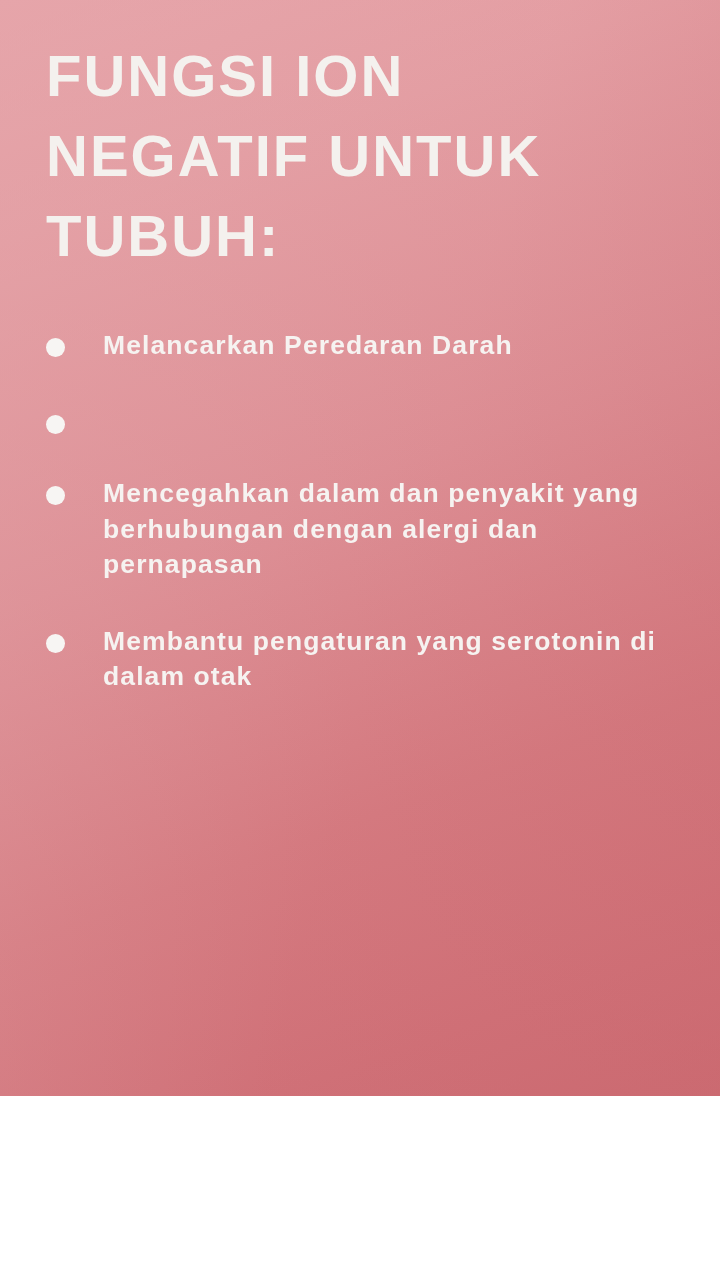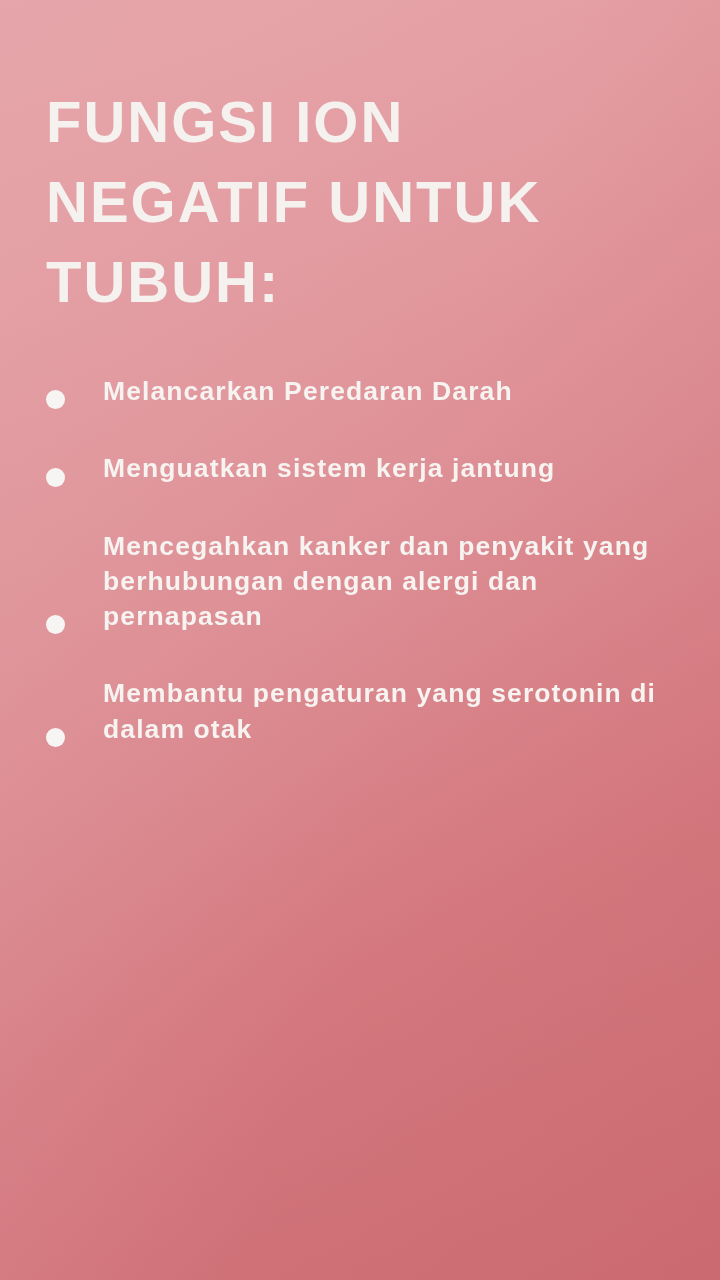--- a/index.html
+++ b/index.html
@@ -8,24 +8,24 @@
   }
   body {
     width: 720px;
     height: 1280px;
     overflow: hidden;
     font-family: "Liberation Sans", sans-serif;
   }
   .poster {
     position: relative;
     width: 720px;
-    height: 1280px;
+    height: 1096px;
     box-sizing: border-box;
     background: linear-gradient(160deg, #e9a9ae 0%, #e5a1a6 18%, #dd8f95 45%, #d4797f 70%, #cf6f76 88%, #cb6a71 100%);
-    padding: 82px 46px 0 46px;
+    padding: 36px 46px 0 46px;
   }
   .poster::after {
     content: "";
     position: absolute;
     inset: 0;
     background: linear-gradient(105deg, rgba(226,160,165,0.45) 0%, rgba(214,125,132,0.10) 55%, rgba(203,105,112,0.30) 100%);
     pointer-events: none;
   }
   .title {
     position: relative;
@@ -41,21 +41,21 @@
   }
   .list {
     position: relative;
     z-index: 2;
     margin: 0;
     padding: 0;
     list-style: none;
   }
   .item {
     display: flex;
-    align-items: flex-end;
+    align-items: flex-start;
     margin-bottom: 42px;
   }
   .bullet {
     flex: 0 0 auto;
     width: 19px;
     height: 19px;
     border-radius: 50%;
     background: #f7f5f3;
     margin-top: 10px;
     margin-right: 38px;
@@ -78,26 +78,25 @@
 
   <ul class="list">
 
     <li class="item">
       <span class="bullet"></span>
       <span class="item-text">Melancarkan Peredaran Darah</span>
     </li>
 
     <li class="item">
       <span class="bullet"></span>
-      <span class="item-text">Menguatkan sistem kerja jantung</span>
     </li>
 
     <li class="item">
       <span class="bullet"></span>
-      <span class="item-text">Mencegahkan kanker dan penyakit yang berhubungan dengan alergi dan pernapasan</span>
+      <span class="item-text">Mencegahkan dalam dan penyakit yang berhubungan dengan alergi dan pernapasan</span>
     </li>
 
 
     <li class="item">
       <span class="bullet"></span>
       <span class="item-text">Membantu pengaturan yang serotonin di dalam otak</span>
     </li>
 
   </ul>
 </div>

